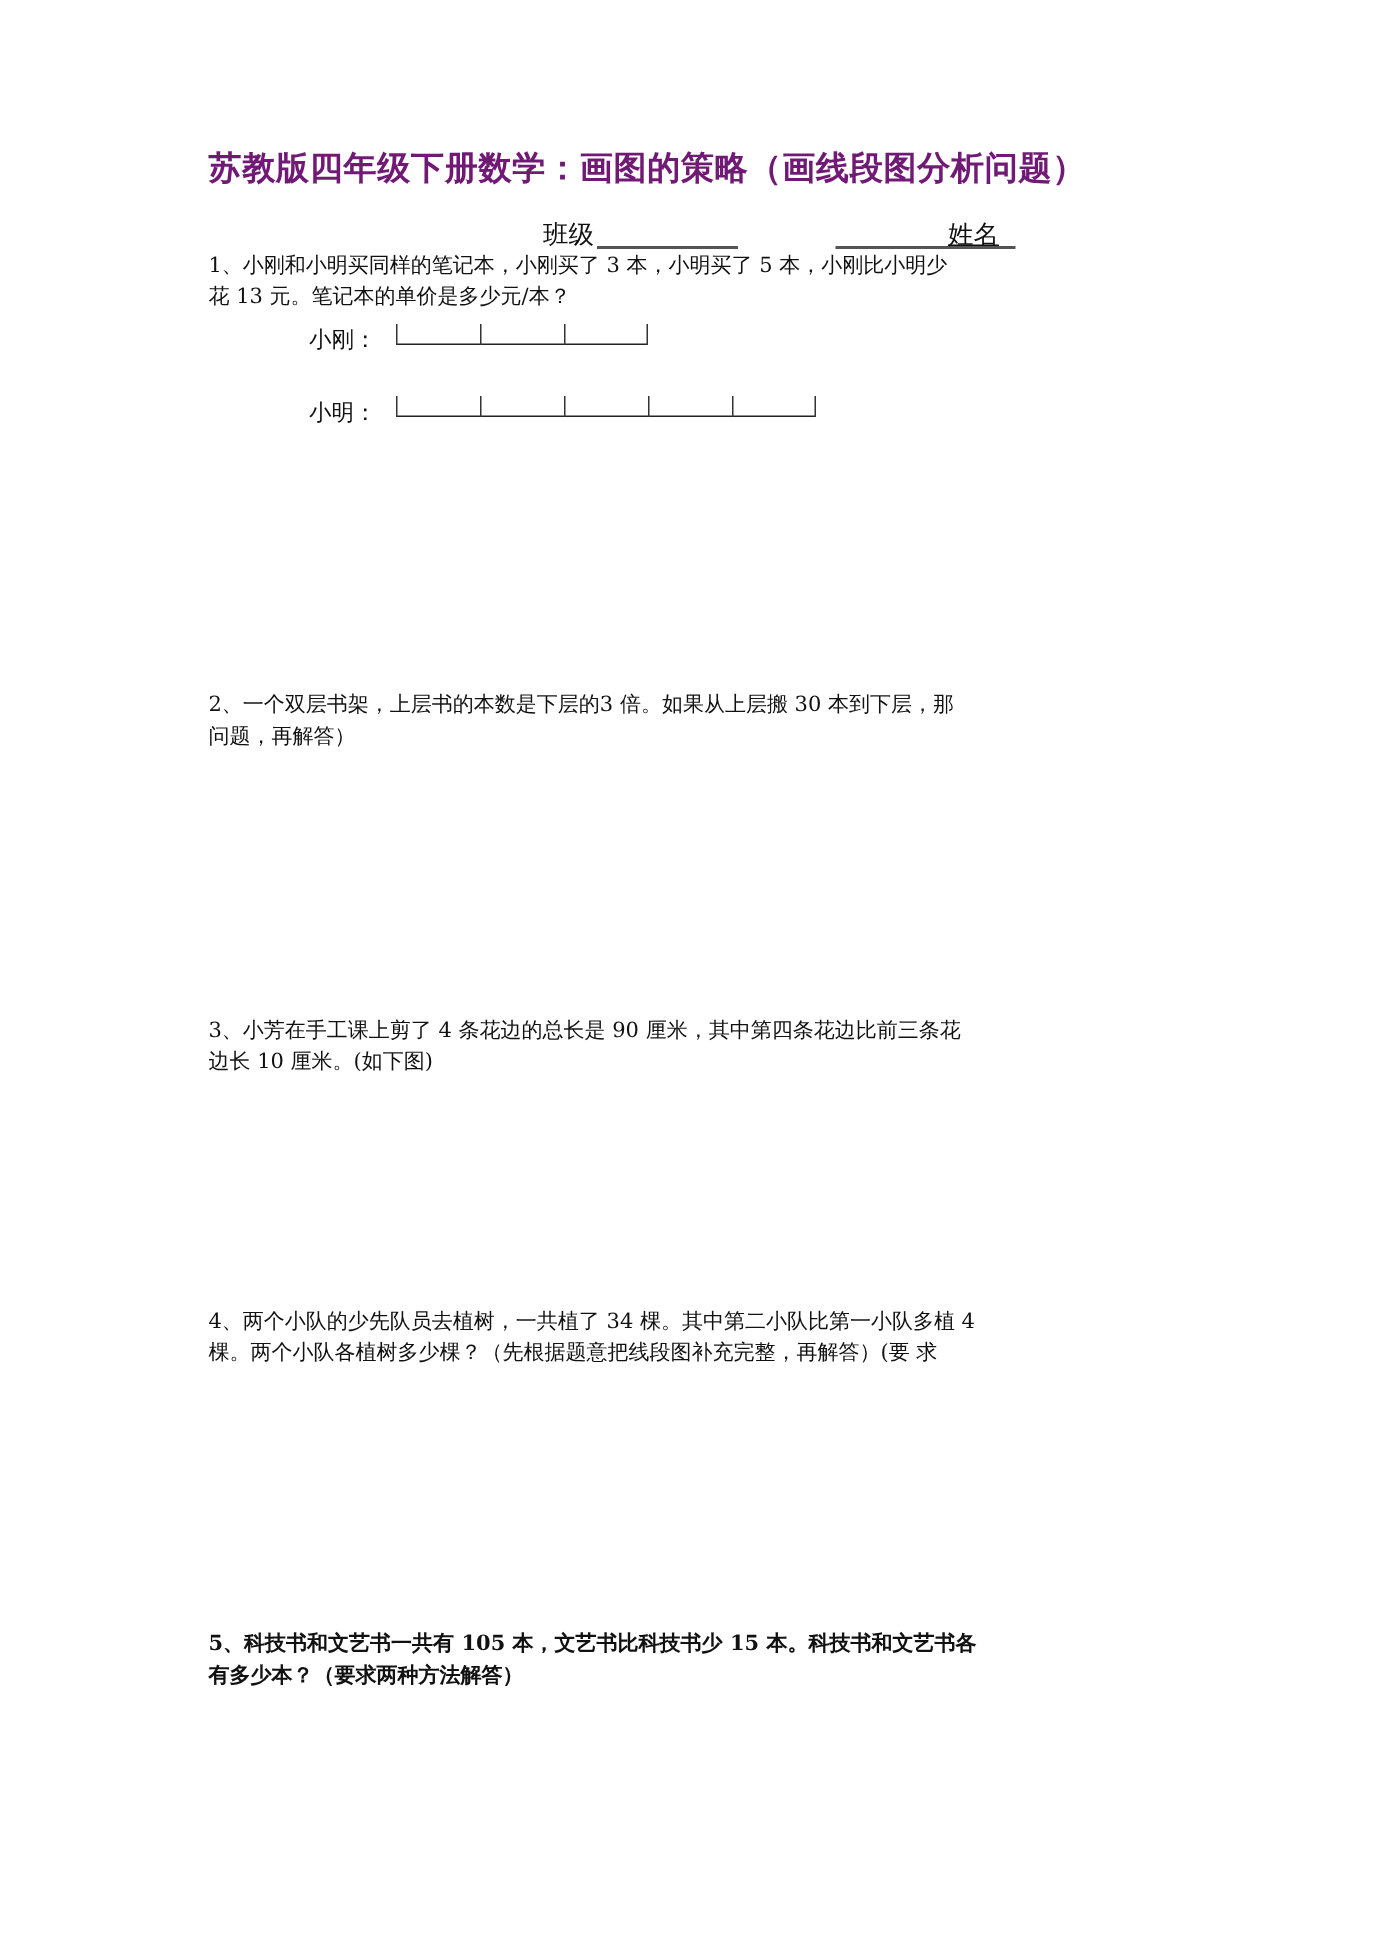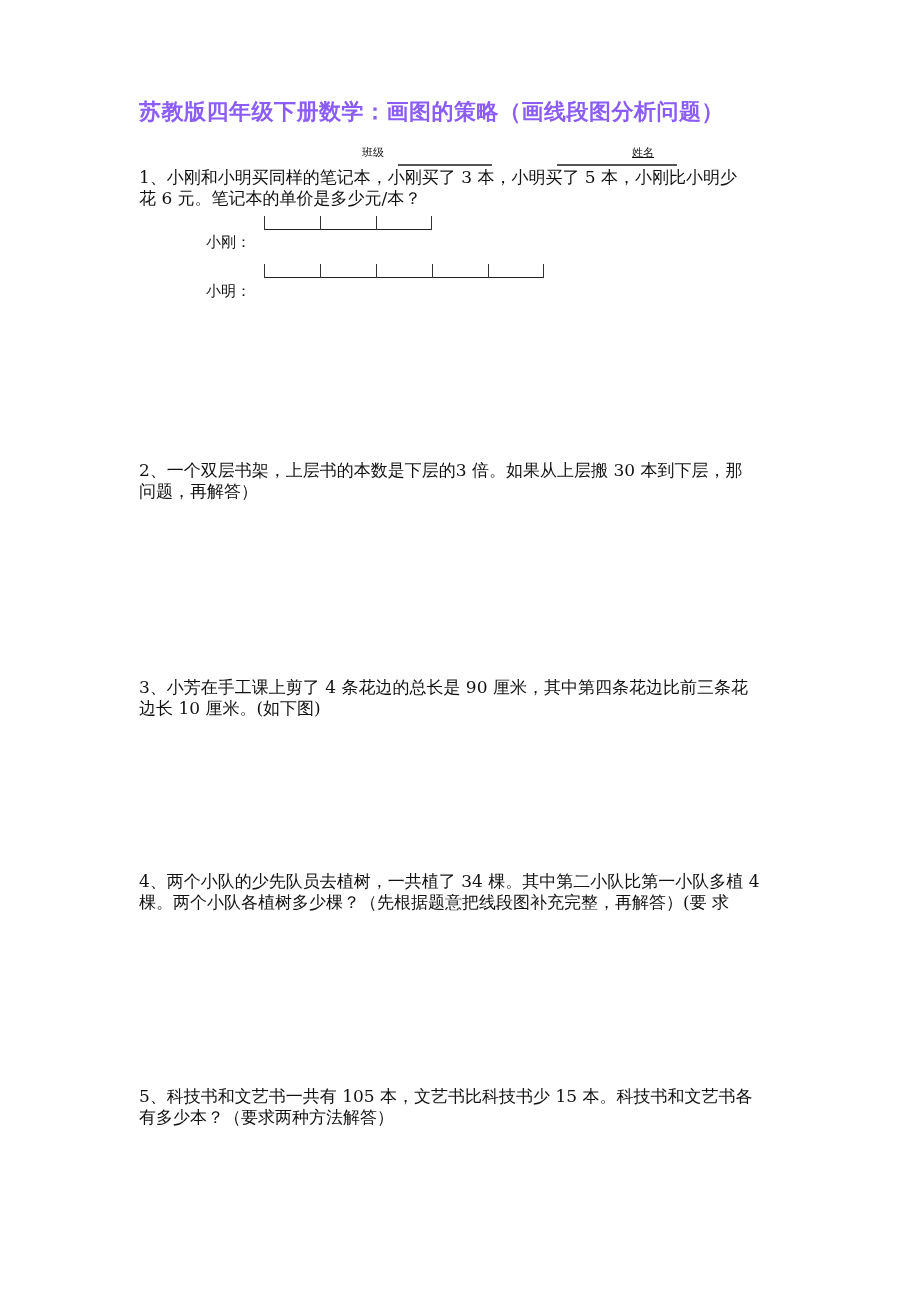--- a/index.html
+++ b/index.html
@@ -22,59 +22,58 @@
     }
     .title {
       position: absolute;
       left: 139px;
       top: 97px;
       font-family: "DejaVu Sans", "Liberation Sans", sans-serif;
       font-size: 22px;
       font-weight: bold;
       letter-spacing: 0.5px;
       white-space: nowrap;
-      color: #8b5cf6;
+      color: #701a75;
     }
     .info-row {
       position: absolute;
       top: 145px;
       left: 0;
       width: 920px;
       height: 22px;
-      font-size: 11px;
+      font-size: 17px;
     }
     .info-label {
       position: absolute;
       top: 0;
       white-space: nowrap;
     }
     .info-blank {
       position: absolute;
       top: 19px;
       height: 0;
       border-bottom: 2px solid #555;
     }
     .question {
       position: absolute;
       left: 139px;
       width: 660px;
-      font-size: 17px;
+      font-size: 14px;
       line-height: 21px;
       color: #111;
     }
     .q-line {
       display: block;
       white-space: nowrap;
     }
     .diagram-label {
       position: absolute;
       left: 206px;
       font-size: 15px;
       white-space: nowrap;
-      margin-top: 16px;
     }
     .segment-bar {
       position: absolute;
       left: 264px;
       height: 14px;
     }
     .segment-base {
       position: absolute;
       left: 0;
       bottom: 0;
@@ -98,21 +97,21 @@
 
   <div class="info-row">
     <span class="info-label" style="left:362px;">班级</span>
     <div class="info-blank" style="left:398px; width:94px;"></div>
     <div class="info-blank" style="left:557px; width:120px;"></div>
     <span class="info-label" style="left:632px;text-decoration:underline;">姓名</span>
   </div>
 
   <div class="question" style="top:167px;">
     <span class="q-line">1、小刚和小明买同样的笔记本，小刚买了 3 本，小明买了 5 本，小刚比小明少</span>
-    <span class="q-line">花 6 元。笔记本的单价是多少元/本？</span>
+    <span class="q-line">花 13 元。笔记本的单价是多少元/本？</span>
   </div>
 
   <div>
     <span class="diagram-label" style="top:217px;">小刚：</span>
     <div class="segment-bar" style="top:216px; width:168px;">
       <div class="segment-base" style="width:168px;"></div>
       <div class="segment-tick" style="left:0px;"></div>
       <div class="segment-tick" style="left:56px;"></div>
       <div class="segment-tick" style="left:112px;"></div>
       <div class="segment-tick" style="left:167px;"></div>
@@ -138,18 +137,18 @@
   <div class="question" style="top:677px;">
     <span class="q-line">3、小芳在手工课上剪了 4 条花边的总长是 90 厘米，其中第四条花边比前三条花</span>
     <span class="q-line">边长 10 厘米。(如下图)</span>
   </div>
 
   <div class="question" style="top:871px;">
     <span class="q-line">4、两个小队的少先队员去植树，一共植了 34 棵。其中第二小队比第一小队多植  4</span>
     <span class="q-line">棵。两个小队各植树多少棵？（先根据题意把线段图补充完整，再解答）(要  求</span>
   </div>
 
-  <div class="question" style="top:1086px;">
+  <div class="question" style="top:1086px;font-weight:bold;">
     <span class="q-line">5、科技书和文艺书一共有 105 本，文艺书比科技书少 15 本。科技书和文艺书各</span>
     <span class="q-line">有多少本？（要求两种方法解答）</span>
   </div>
 
 </div>
 
 </body></html>

